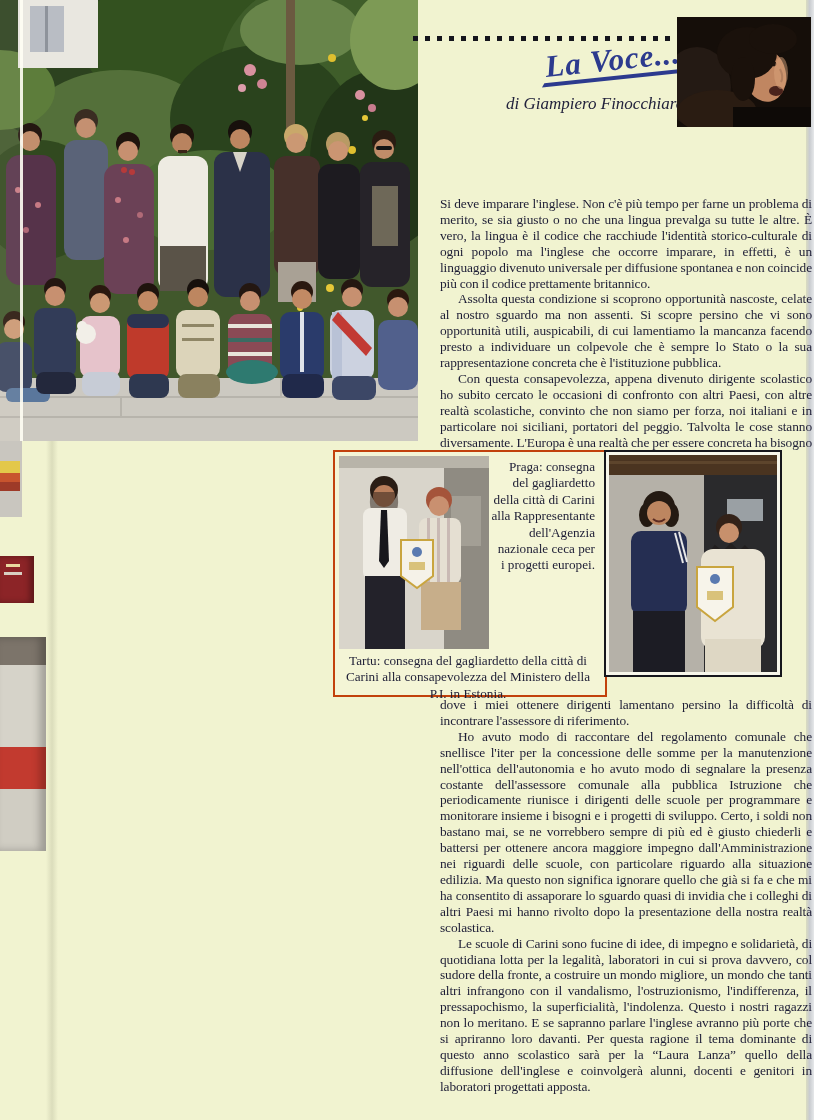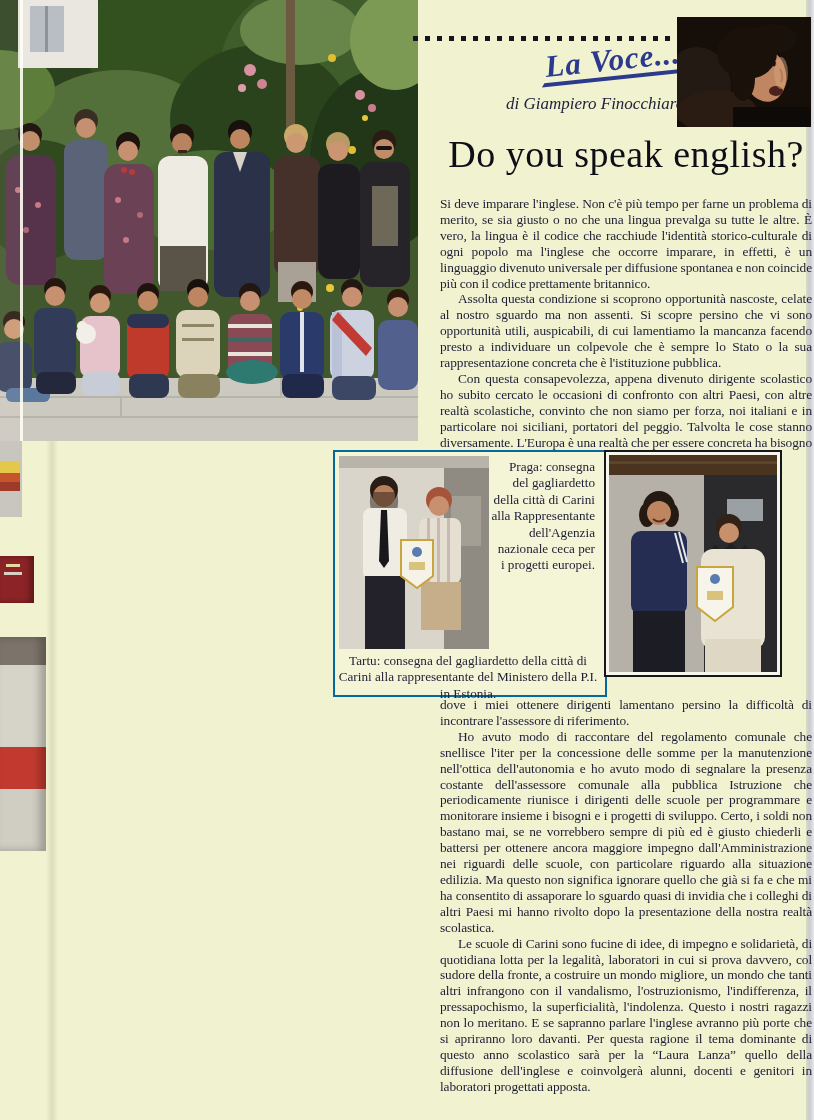--- a/index.html
+++ b/index.html
@@ -46,21 +46,21 @@
   .body-text{font-size:13.4px;line-height:15.9px;text-align:justify;
     letter-spacing:-.1px;word-spacing:-.4px;}
   .body-text p{margin:0;text-indent:18px;}
   .body-text p:first-of-type{text-indent:0;}
   .col-right-top{position:absolute;left:440px;top:196px;width:372px;height:270px;overflow:hidden;}
   .col-left{position:absolute;left:57px;top:455px;width:351px;height:660px;overflow:hidden;}
   .col-left .spacer{float:right;width:84px;height:246px;}
   .col-right-bottom{position:absolute;left:440px;top:697px;width:372px;height:420px;overflow:hidden;}
   
   .boxA{position:absolute;left:333px;top:450px;width:270px;height:243px;
-    border:2px solid #0369a1;background:#f4f5d6;}
+    border:2px solid #c2410c;background:#f4f5d6;}
   .boxA .photo{position:absolute;left:4px;top:4px;width:150px;height:193px;}
   .boxA .photo svg{display:block;width:100%;height:100%;}
   .caption{font-size:13.2px;line-height:16.4px;color:#1d1d35;}
   .cap-praga{position:absolute;left:156px;top:7px;width:104px;text-align:right;}
   .cap-tartu{position:absolute;left:3px;top:201px;width:260px;text-align:center;}
   .photoB{position:absolute;left:604px;top:450px;width:178px;height:227px;
     border:2px solid #16161c;background:#f7f6ea;padding:3px;box-sizing:border-box;}
   .photoB svg{display:block;width:100%;height:100%;}
 </style>
 </head>
@@ -227,21 +227,20 @@
       <ellipse cx="96" cy="22" rx="24" ry="15" fill="#1a110b"></ellipse>
       <ellipse cx="66" cy="62" rx="12" ry="22" fill="#1a110b"></ellipse>
       <circle cx="97" cy="47" r="2.4" fill="#1c120c"></circle>
       <path d="M103,52 q4,8 1,13" stroke="#8a5a40" stroke-width="2" fill="none"></path>
       <ellipse cx="99" cy="74" rx="7" ry="5" fill="#4a231c"></ellipse>
       <ellipse cx="104" cy="56" rx="7" ry="16" fill="#d9a37c" opacity="0.5"></ellipse>
       <rect x="56" y="90" width="78" height="20" fill="#0e0a07"></rect>
     </svg>
   </div>
 
-  <div class="title">Do you speak english?</div>
 
   <div class="col-right-top body-text">
       <p>Si deve imparare l'inglese. Non c'è più tempo per farne un problema di merito, se sia giusto o no che una lingua prevalga su tutte le altre. È vero, la lingua è il codice che racchiude l'identità storico-culturale di ogni popolo ma l'inglese che occorre imparare, in effetti, è un linguaggio divenuto universale per diffusione spontanea e non coincide più con il codice prettamente britannico.</p>
       <p>Assolta questa condizione si scoprono opportunità nascoste, celate al nostro sguardo ma non assenti. Si scopre persino che vi sono opportunità utili, auspicabili, di cui lamentiamo la mancanza facendo presto a individuare un colpevole che è sempre lo Stato o la sua rappresentazione concreta che è l'istituzione pubblica.</p>
       <p>Con questa consapevolezza, appena divenuto dirigente scolastico ho subito cercato le occasioni di confronto con altri Paesi, con altre realtà scolastiche, convinto che non siamo per forza, noi italiani e in particolare noi siciliani, portatori del peggio. Talvolta le cose stanno diversamente. L'Europa è una realtà che per essere concreta ha bisogno della nostra attenzione, tanto nel senso della</p>
     </div>
 
   <div class="col-left body-text">
     <div class="spacer"></div>
   </div>
@@ -271,21 +270,21 @@
         <rect x="88" y="62" width="3" height="66" fill="#c9b9b4"></rect>
         <rect x="98" y="62" width="3" height="66" fill="#c9b9b4"></rect>
         <rect x="108" y="62" width="3" height="66" fill="#c9b9b4"></rect>
         <rect x="82" y="126" width="40" height="48" fill="#c7ae8a"></rect>
         <path d="M62,84 L94,84 L94,120 L78,132 L62,120 Z" fill="#f5f2e8" stroke="#c9a53f" stroke-width="2"></path>
         <circle cx="78" cy="96" r="5" fill="#5a7ab0"></circle>
         <rect x="70" y="106" width="16" height="8" fill="#d9c27a"></rect>
       </svg>
     </div>
     <div class="caption cap-praga">Praga: consegna del gagliardetto della città di Carini alla Rappresentante dell'Agenzia nazionale ceca per i progetti europei.</div>
-    <div class="caption cap-tartu">Tartu: consegna del gagliardetto della città di Carini alla rappresentante del Ministero della P.I. in Estonia.</div>
+    <div class="caption cap-tartu">Tartu: consegna del gagliardetto della città di Carini alla consapevolezza del Ministero della P.I. in Estonia.</div>
   </div>
 
   <div class="photoB">
     <svg viewBox="0 0 168 217" preserveAspectRatio="none">
       <rect width="168" height="217" fill="#b5b1a8"></rect>
       <rect x="0" y="0" width="168" height="20" fill="#4a3420"></rect>
       <rect x="0" y="6" width="168" height="3" fill="#5d452c"></rect>
       <rect x="95" y="20" width="73" height="197" fill="#2a2a2c"></rect>
       <rect x="118" y="44" width="36" height="22" fill="#9aa0a4"></rect>
       <circle cx="50" cy="52" r="16" fill="#241a12"></circle>

